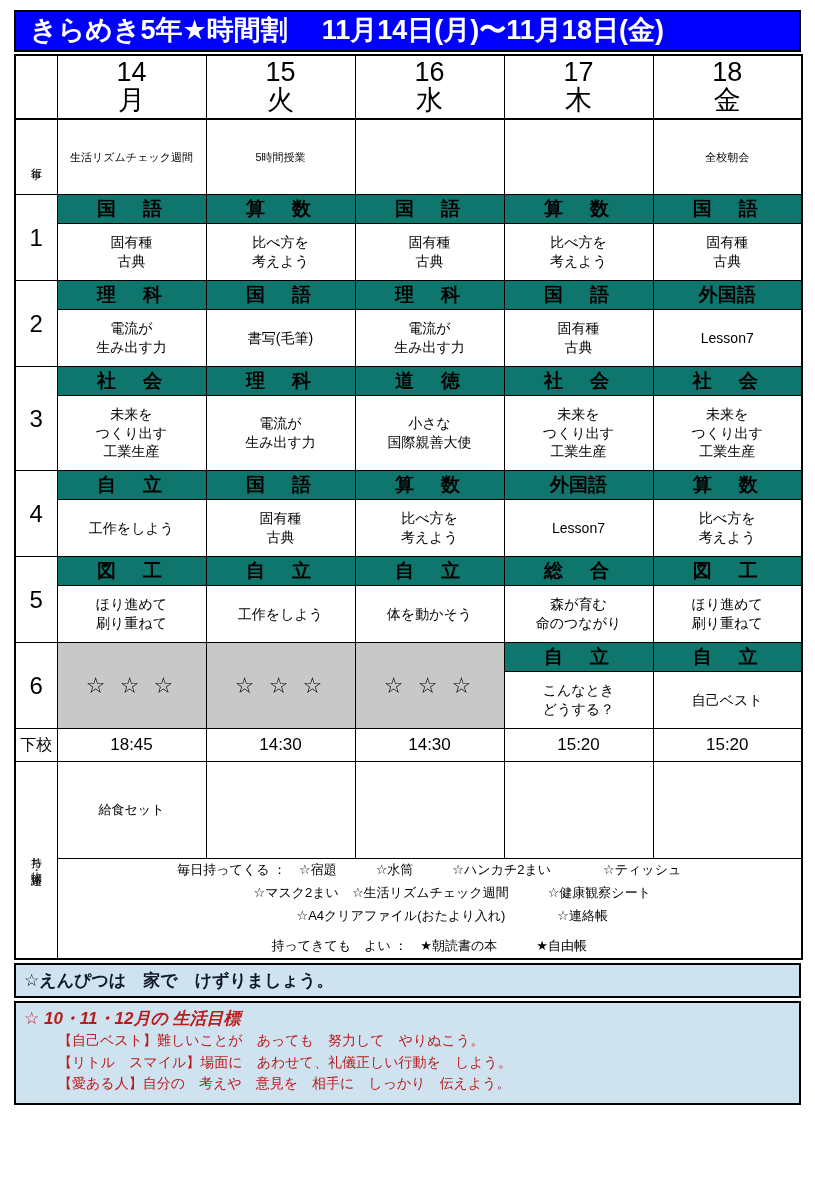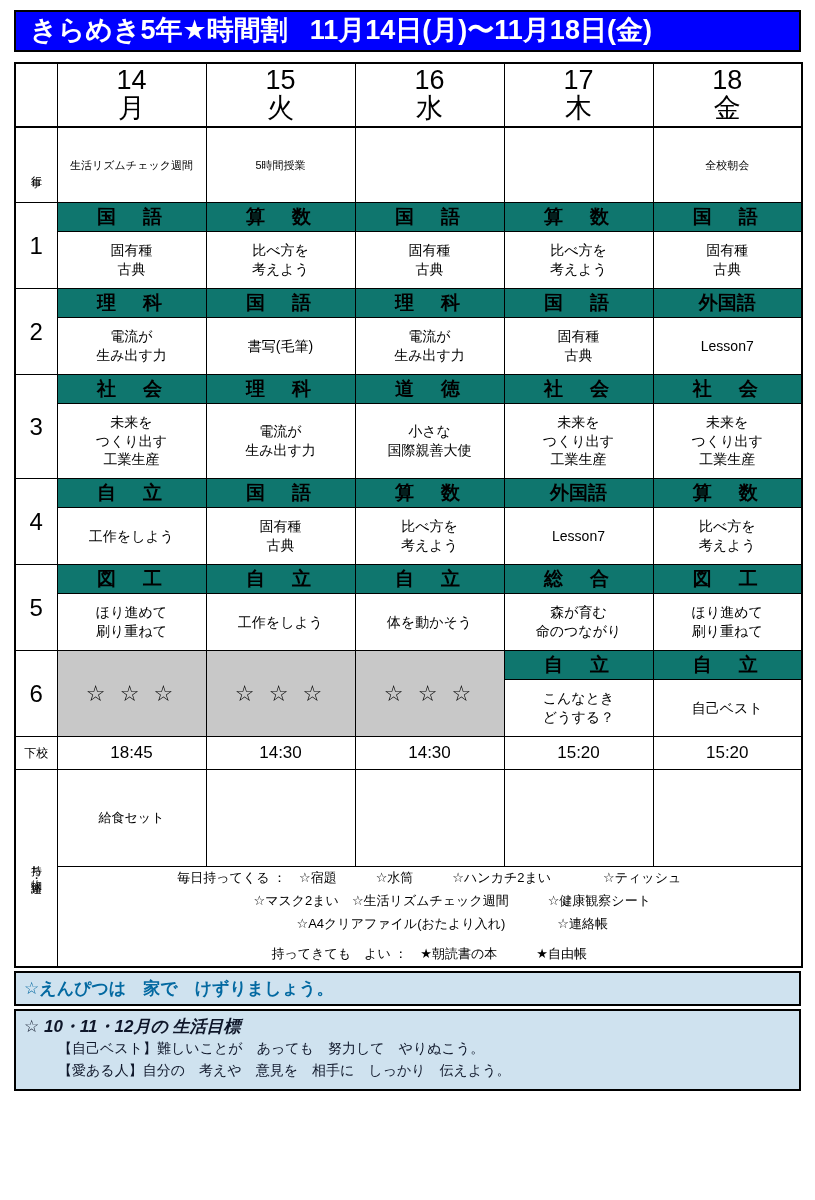--- a/index.html
+++ b/index.html
@@ -5,23 +5,23 @@
   html,body{margin:0;padding:0;background:#ffffff;}
   body{font-family:"Liberation Sans","DejaVu Sans",sans-serif;color:#000;}
   #page{width:815px;height:1200px;position:relative;box-sizing:border-box;padding:10px 14px 0 14px;}
 
   .title-bar{
     background:#0000ff;color:#ffffff;border:2px solid #000;
     height:42px;display:flex;align-items:flex-start;
     font-size:27px;font-weight:bold;letter-spacing:0px;
     padding-left:14px;box-sizing:border-box;
   }
-  .title-bar .t2{margin-left:22px;}
-
-  table.tt{border-collapse:collapse;width:787px;table-layout:fixed;margin-top:10px;}
+  .title-bar .t2{margin-left:34px;}
+
+  table.tt{border-collapse:collapse;width:787px;table-layout:fixed;margin-top:2px;}
   table.tt td,table.tt th{border:1px solid #000;padding:0;vertical-align:middle;text-align:center;}
   .outer{border:2px solid #000;}
 
   col.lab{width:42px;}
   col.day{width:149px;}
 
   .daynum{font-size:27px;line-height:1.05;padding-top:2px;}
   .dayname{font-size:27px;line-height:1.1;padding-bottom:2px;}
   .dayhead{border-bottom:2px solid #000 !important;}
 
@@ -36,32 +36,32 @@
     letter-spacing:4px;
   }
   .subj.nosp{letter-spacing:0px;}
   .detail{font-size:14px;line-height:1.35;height:56px;padding:2px 3px;}
   .detail.tall{height:74px;}
 
   .gray{background:#c8c8c8;font-size:22px;letter-spacing:4px;}
   .star-cell{height:84px;}
 
   .leave{font-size:17px;height:32px;}
-  .leavelab{font-size:12px;}
+  .leavelab{font-size:16px;}
 
   .mochi-top{height:96px;vertical-align:top;text-align:left;font-size:13px;padding:4px 5px;}
   .mochi-bot{vertical-align:top;text-align:left;font-size:13px;padding:6px 6px 8px 6px;line-height:1.75;}
   .mochi-bot .ind{padding-left:46px;}
 
   .footer1{
-    margin-top:3px;border:2px solid #000;background:#cfe2ef;color:#0369a1;
+    margin-top:3px;border:2px solid #000;background:#cfe2ef;color:#0f172a;
     font-size:17px;font-weight:bold;padding:4px 8px;box-sizing:border-box;
   }
   .footer2{
-    margin-top:3px;border:2px solid #000;background:#cfe2ef;color:#0f172a;
+    margin-top:3px;border:2px solid #000;background:#cfe2ef;color:#b91c1c;
     padding:4px 8px 8px 8px;box-sizing:border-box;
   }
   .footer2 .h{font-size:17px;font-weight:bold;font-style:italic;}
   .footer2 .l{font-size:14px;padding-left:34px;line-height:1.55;}
 </style>
 </head>
 <body>
 
 <div id="page">
 
@@ -234,16 +234,17 @@
         </td>
       </tr>
     </tbody>
   </table>
 
   <div class="footer1">☆えんぴつは　家で　けずりましょう。</div>
 
   <div class="footer2">
     <div class="h">☆ 10・11・12月の 生活目標</div>
     <div class="l">【自己ベスト】難しいことが　あっても　努力して　やりぬこう。</div>
+    <div class="l">【リトル　スマイル】場面に　あわせて、礼儀正しい行動を　しよう。</div>
     <div class="l">【愛ある人】自分の　考えや　意見を　相手に　しっかり　伝えよう。</div>
   </div>
 
 </div>
 
 </body></html>

